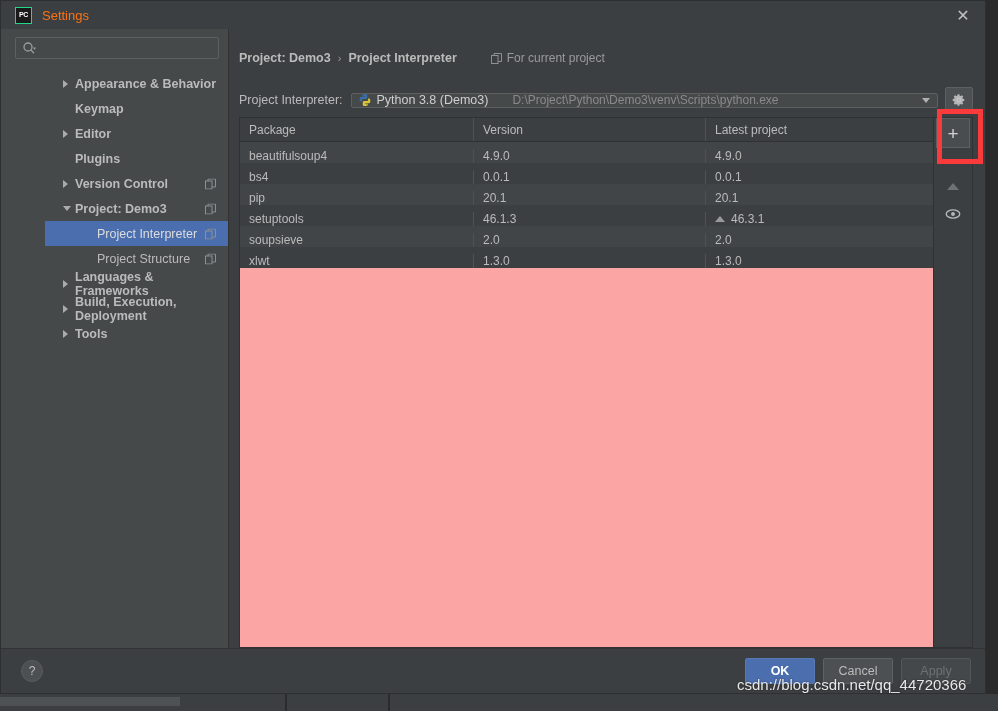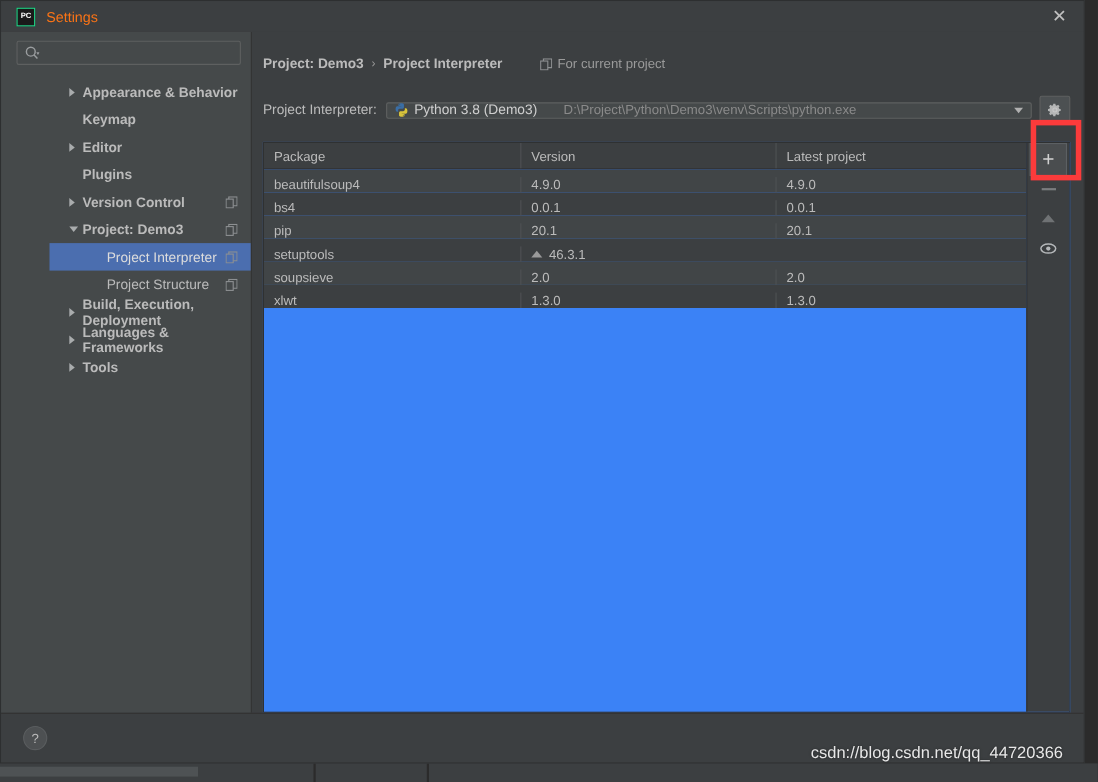--- a/index.html
+++ b/index.html
@@ -175,22 +175,22 @@
     border-left: 4.5px solid transparent; border-right: 4.5px solid transparent;
   }
   #gear-button {
     width: 26px; height: 24px; margin-left: 7px; flex: 0 0 26px;
     background: #4c5052; border: 1px solid #5e6060; border-radius: 2px;
     display: flex; align-items: center; justify-content: center; cursor: default;
   }
 
   
   #table-area {
-    margin-top: 16px; flex: 1 1 auto; display: flex;
-    border: 1px solid #2f3132; min-height: 0; background: #3b82f6;
+    margin-top: 4px; flex: 1 1 auto; display: flex;
+    border: 1px solid #2f3132; min-height: 0; background: #fca5a5;
   }
   #table-main { flex: 1 1 auto; display: flex; flex-direction: column; min-width: 0; }
   #table-header {
     display: flex; height: 23px; flex: 0 0 23px;
     background: #3c3f41; border-bottom: 1px solid #2f3132;
   }
   #table-header .th {
     font-size: 12px; color: #bbbbbb; display: flex; align-items: center;
     padding-left: 9px; box-sizing: border-box; cursor: default;
   }
@@ -369,27 +369,27 @@
             <span class="tlabel">Project Structure</span>
             <span class="copy-badge"><svg width="11" height="11" viewBox="0 0 11 11">
                 <rect x="0.5" y="2.5" width="6.5" height="8" fill="none" stroke="#8d9092" stroke-width="1"></rect>
                 <path d="M3 2.5 V0.5 H10.5 V8.5 H7" fill="none" stroke="#8d9092" stroke-width="1"></path>
               </svg></span>
           </div>
           <div class="tree-item bold">
             <span class="twisty">
               <span class="tri-right"></span>
             </span>
+            <span class="tlabel">Languages &amp; Frameworks</span>
+          </div>
+          <div class="tree-item bold">
+            <span class="twisty">
+              <span class="tri-right"></span>
+            </span>
             <span class="tlabel">Build, Execution, Deployment</span>
-          </div>
-          <div class="tree-item bold">
-            <span class="twisty">
-              <span class="tri-right"></span>
-            </span>
-            <span class="tlabel">Languages &amp; Frameworks</span>
           </div>
           <div class="tree-item bold">
             <span class="twisty">
               <span class="tri-right"></span>
             </span>
             <span class="tlabel">Tools</span>
           </div>
         </div>
     </div>
 
@@ -459,20 +459,21 @@
               </div>
               <div class="trow odd">
                 <div class="td col-pkg">pip</div>
                 <div class="td col-ver">20.1</div>
                 <div class="td col-latest">
                   <span>20.1</span>
                 </div>
               </div>
               <div class="trow even">
                 <div class="td col-pkg">setuptools</div>
+                <div class="td col-ver">46.1.3</div>
                 <div class="td col-latest">
                   <span class="up-tri"></span>
                   <span>46.3.1</span>
                 </div>
               </div>
               <div class="trow odd">
                 <div class="td col-pkg">soupsieve</div>
                 <div class="td col-ver">2.0</div>
                 <div class="td col-latest">
                   <span>2.0</span>
@@ -507,16 +508,21 @@
         </div>
 
         <div id="highlight-rect"></div>
       </div>
 
     </div>
   </div>
 
   <div id="footer">
     <div id="help-button">?</div>
+    <div id="footer-buttons">
+      <div class="dlg-btn" id="ok-button">OK</div>
+      <div class="dlg-btn" id="cancel-button">Cancel</div>
+      <div class="dlg-btn" id="apply-button">Apply</div>
+    </div>
   </div>
 </div>
 
 <div id="watermark">csdn://blog.csdn.net/qq_44720366</div>
 
 </body></html>

